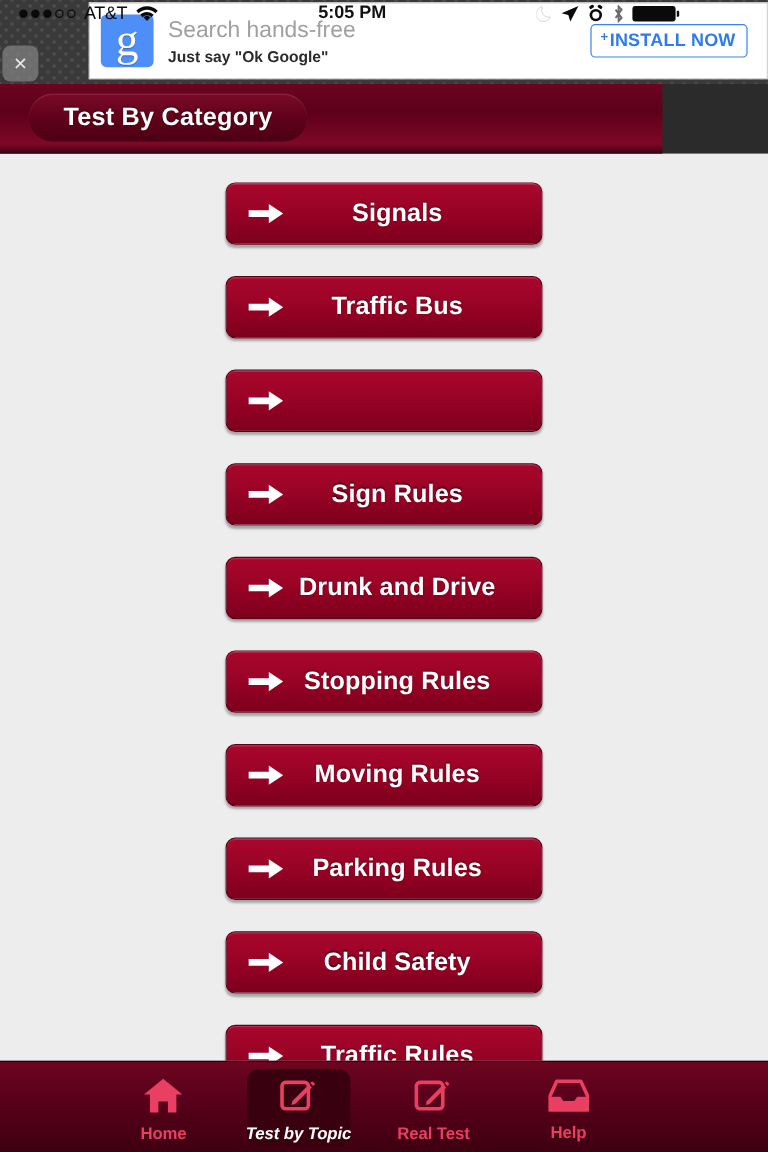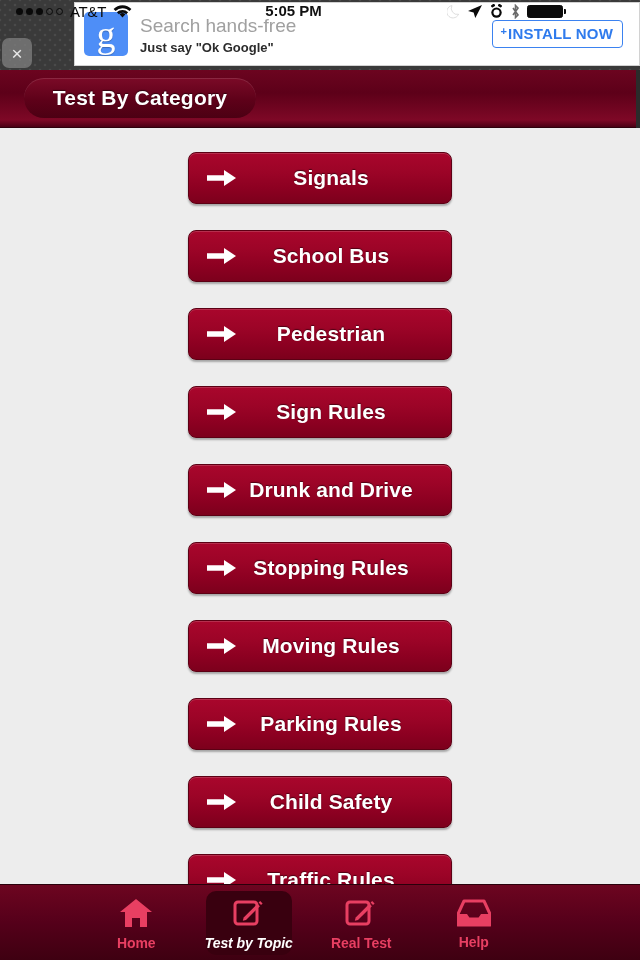--- a/index.html
+++ b/index.html
@@ -105,21 +105,21 @@
     width: 30px; height: 30px; border-radius: 7px;
     background: rgba(130,130,130,.72);
     color: #e8e8e8; font-size: 19px; font-weight: 300;
     display: flex; align-items: center; justify-content: center;
     z-index: 33; line-height: 1;
   }
 
   
   .header {
     position: absolute; left: 0; top: 68px;
-    width: 636px; height: 60px;
+    width: 552px; height: 60px;
     background: linear-gradient(180deg, #6d0520 0%, #5d0019 42%, #7e0826 88%, #4a0014 100%);
     border-bottom: 1px solid #2e000c;
     z-index: 12;
   }
   .title-pill {
     position: absolute; left: 24px; top: 10px;
     height: 40px; min-width: 232px;
     border-radius: 20px;
     background: linear-gradient(180deg, #7b0a27 0%, #5e0119 55%, #4c0013 100%);
     box-shadow: inset 0 1px 0 rgba(255,255,255,.12);
@@ -203,27 +203,26 @@
         <div class="cat-btn">
           <svg class="cat-arrow" width="30" height="20" viewBox="0 0 30 20">
             <path d="M0 7.2h17V2l12 8-12 8v-5.2H0z" fill="#ffffff"></path>
           </svg>
           <div class="cat-label">Signals</div>
         </div>
         <div class="cat-btn">
           <svg class="cat-arrow" width="30" height="20" viewBox="0 0 30 20">
             <path d="M0 7.2h17V2l12 8-12 8v-5.2H0z" fill="#ffffff"></path>
           </svg>
-          <div class="cat-label">School Bus</div>
-        </div>
-        <div class="cat-btn">
-          <svg class="cat-arrow" width="30" height="20" viewBox="0 0 30 20">
-            <path d="M0 7.2h17V2l12 8-12 8v-5.2H0z" fill="#ffffff"></path>
-          </svg>
-          <div class="cat-label">Pedestrian</div>
+          <div class="cat-label">Traffic Bus</div>
+        </div>
+        <div class="cat-btn">
+          <svg class="cat-arrow" width="30" height="20" viewBox="0 0 30 20">
+            <path d="M0 7.2h17V2l12 8-12 8v-5.2H0z" fill="#ffffff"></path>
+          </svg>
         </div>
         <div class="cat-btn">
           <svg class="cat-arrow" width="30" height="20" viewBox="0 0 30 20">
             <path d="M0 7.2h17V2l12 8-12 8v-5.2H0z" fill="#ffffff"></path>
           </svg>
           <div class="cat-label">Sign Rules</div>
         </div>
         <div class="cat-btn">
           <svg class="cat-arrow" width="30" height="20" viewBox="0 0 30 20">
             <path d="M0 7.2h17V2l12 8-12 8v-5.2H0z" fill="#ffffff"></path>

